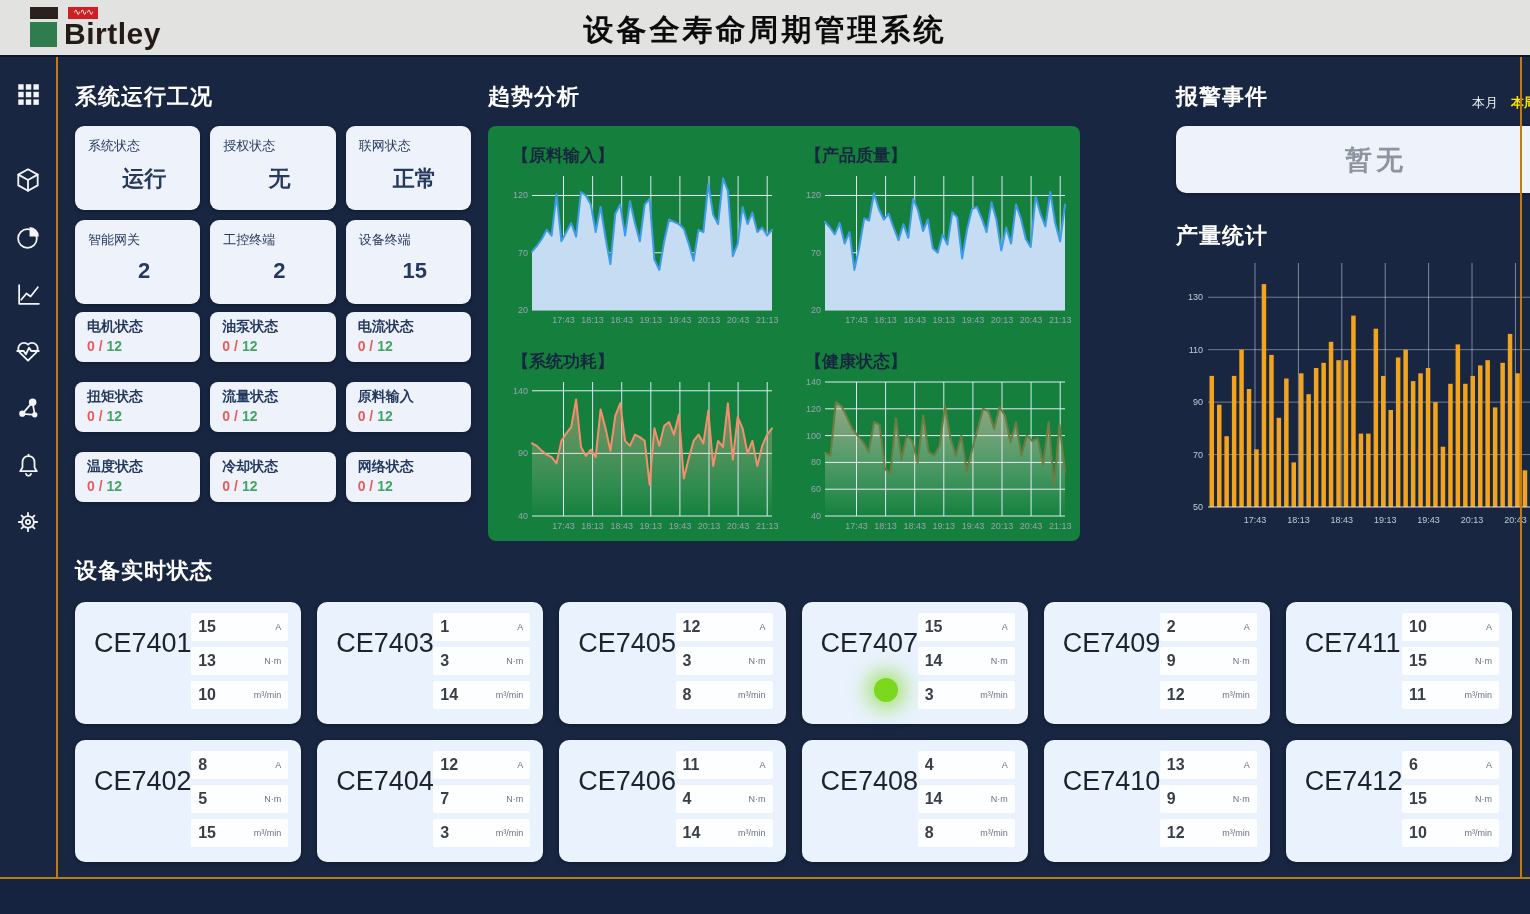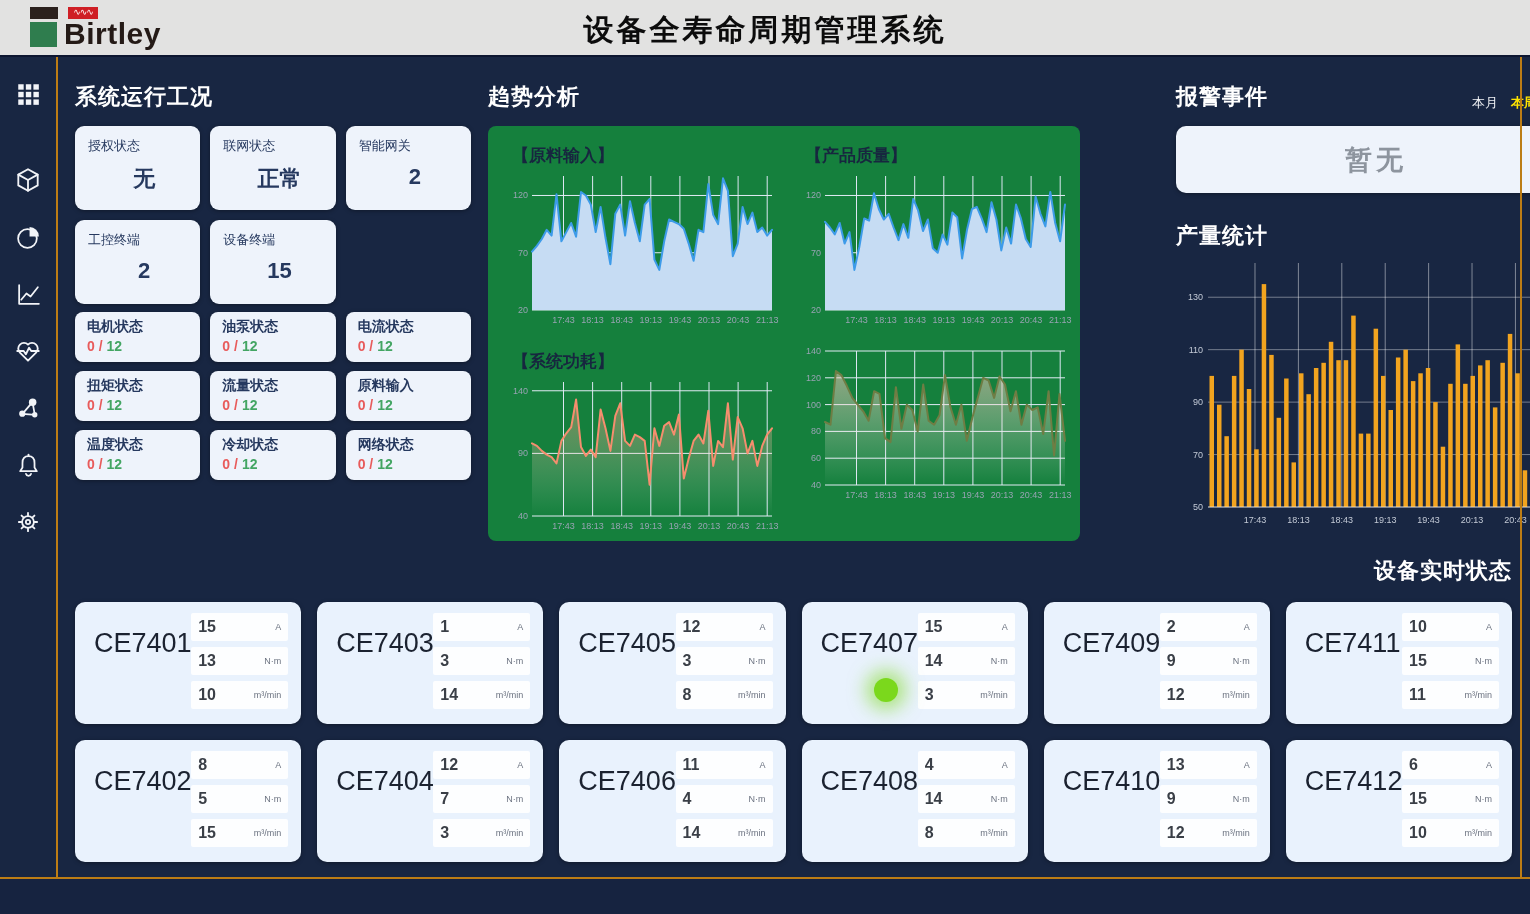--- a/index.html
+++ b/index.html
@@ -35,21 +35,21 @@
   .sec-title{color:#ffffff;font-size:22px;font-weight:bold;letter-spacing:1px;}
 
   
   .left-col{position:absolute;left:75px;top:55px;width:396px;}
   .left-col .sec-title{margin:27px 0 14px 0;}
   .run-grid{display:grid;grid-template-columns:repeat(3,1fr);gap:10px;}
   .run-card{background:#eef3fb;border-radius:9px;height:84px;box-shadow:0 1px 4px rgba(0,0,0,.35);
             padding:11px 0 0 13px;box-sizing:border-box;}
   .run-label{font-size:13px;color:#26395f;}
   .run-value{font-size:22px;font-weight:bold;color:#26395f;text-align:center;margin-top:9px;}
-  .info-grid{display:grid;grid-template-columns:repeat(3,1fr);gap:9px 10px;margin-top:8px;}
+  .info-grid{display:grid;grid-template-columns:repeat(3,1fr);gap:20px 10px;margin-top:8px;}
   .info-card{background:#eef3fb;border-radius:8px;height:50px;box-shadow:0 1px 4px rgba(0,0,0,.35);
              padding:6px 0 0 12px;box-sizing:border-box;}
   .info-label{font-size:14px;font-weight:bold;color:#26395f;}
   .info-counts{font-size:14px;font-weight:bold;margin-top:2px;}
   .cnt-red{color:#e85b5b;}
   .cnt-green{color:#43a563;margin-left:4px;}
 
   
   .mid-col{position:absolute;left:488px;top:55px;width:600px;}
   .mid-col .sec-title{margin:27px 0 14px 0;}
@@ -64,21 +64,21 @@
   .alarm-tabs{display:flex;gap:13px;align-items:center;}
   .alarm-tab{font-size:13px;color:#f0f2f5;cursor:pointer;}
   .alarm-tab.active{color:#ffe400;font-weight:bold;}
   .alarm-card{background:#eef3fb;border-radius:10px;height:67px;display:flex;align-items:center;
               justify-content:center;box-shadow:0 1px 4px rgba(0,0,0,.35);}
   .alarm-empty{font-size:27px;font-weight:bold;color:#8d949e;letter-spacing:4px;}
   .prod-title{margin:28px 0 6px 0;}
 
   
   .devices-sec{position:absolute;left:75px;top:548px;width:1437px;}
-  .devices-sec .sec-title{margin:8px 0 16px 0;text-align:right;}
+  .devices-sec .sec-title{margin:8px 0 16px 0;}
   .device-grid{display:grid;grid-template-columns:repeat(6,1fr);gap:16px;}
   .device-card{position:relative;background:#e9f2fd;border-radius:10px;height:122px;
                box-shadow:0 1px 4px rgba(0,0,0,.35);cursor:pointer;}
   .dev-name{position:absolute;left:19px;top:26px;font-size:27px;color:#1b2230;}
   .dev-vals{position:absolute;right:13px;top:11px;width:97px;display:flex;
             flex-direction:column;gap:6px;}
   .dev-row{background:#fdfeff;height:28px;display:flex;align-items:center;
            justify-content:space-between;padding:0 7px;border-radius:2px;}
   .dev-val{font-size:16px;font-weight:bold;color:#3a3f47;}
   .dev-unit{font-size:9px;color:#6b7280;}
@@ -174,20 +174,24 @@
           <path d="M17.2 17.2 L19 19"></path>
           <path d="M19 7 L17.2 8.8"></path>
           <path d="M8.8 17.2 L7 19"></path>
       </svg>
     </div>
   </div>
 
   <div class="left-col">
     <div class="sec-title">系统运行工况</div>
     <div class="run-grid" id="runCards">
+        <div class="run-card">
+          <div class="run-label">系统状态</div>
+          <div class="run-value">运行</div>
+        </div>
         <div class="run-card">
           <div class="run-label">授权状态</div>
           <div class="run-value">无</div>
         </div>
         <div class="run-card">
           <div class="run-label">联网状态</div>
           <div class="run-value">正常</div>
         </div>
         <div class="run-card">
           <div class="run-label">智能网关</div>
@@ -322,21 +326,21 @@
             <text x="24" y="144" text-anchor="end" font-size="9" fill="#98a3b3">40</text>
             <text x="59.5" y="154" text-anchor="middle" font-size="9" fill="#98a3b3">17:43</text>
             <text x="88.6" y="154" text-anchor="middle" font-size="9" fill="#98a3b3">18:13</text>
             <text x="117.7" y="154" text-anchor="middle" font-size="9" fill="#98a3b3">18:43</text>
             <text x="146.8" y="154" text-anchor="middle" font-size="9" fill="#98a3b3">19:13</text>
             <text x="175.89999999999998" y="154" text-anchor="middle" font-size="9" fill="#98a3b3">19:43</text>
             <text x="205" y="154" text-anchor="middle" font-size="9" fill="#98a3b3">20:13</text>
             <text x="234.1" y="154" text-anchor="middle" font-size="9" fill="#98a3b3">20:43</text>
             <text x="263.2" y="154" text-anchor="middle" font-size="9" fill="#98a3b3">21:13</text>
           </svg></div>
-        <div class="trend-cell"><svg width="276" height="158">
+        <div class="trend-cell"><div class="trend-title">【健康状态】</div><svg width="276" height="158">
             <line x1="59.5" y1="7" x2="59.5" y2="141" stroke="#dbe6f2" stroke-width="1"></line>
             <line x1="88.6" y1="7" x2="88.6" y2="141" stroke="#dbe6f2" stroke-width="1"></line>
             <line x1="117.7" y1="7" x2="117.7" y2="141" stroke="#dbe6f2" stroke-width="1"></line>
             <line x1="146.8" y1="7" x2="146.8" y2="141" stroke="#dbe6f2" stroke-width="1"></line>
             <line x1="175.89999999999998" y1="7" x2="175.89999999999998" y2="141" stroke="#dbe6f2" stroke-width="1"></line>
             <line x1="205" y1="7" x2="205" y2="141" stroke="#dbe6f2" stroke-width="1"></line>
             <line x1="234.1" y1="7" x2="234.1" y2="141" stroke="#dbe6f2" stroke-width="1"></line>
             <line x1="263.2" y1="7" x2="263.2" y2="141" stroke="#dbe6f2" stroke-width="1"></line>
             <line x1="28" y1="7" x2="268" y2="7" stroke="#e2ebf5" stroke-width="1"></line>
             <line x1="28" y1="33.8" x2="268" y2="33.8" stroke="#e2ebf5" stroke-width="1"></line>

